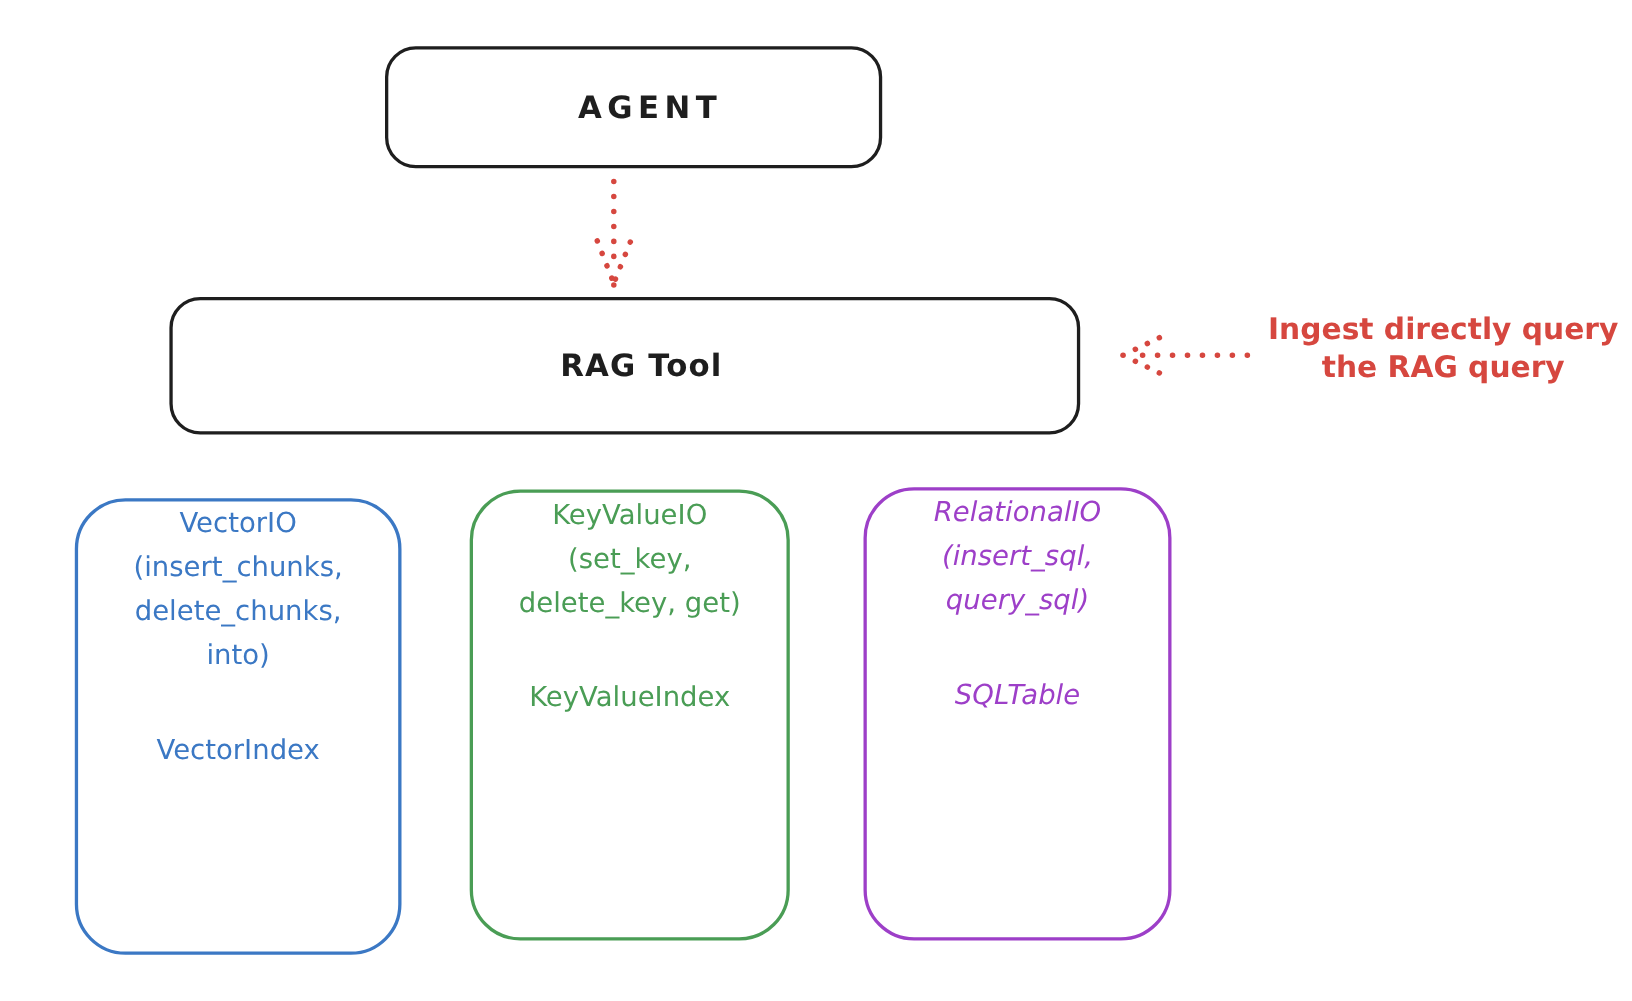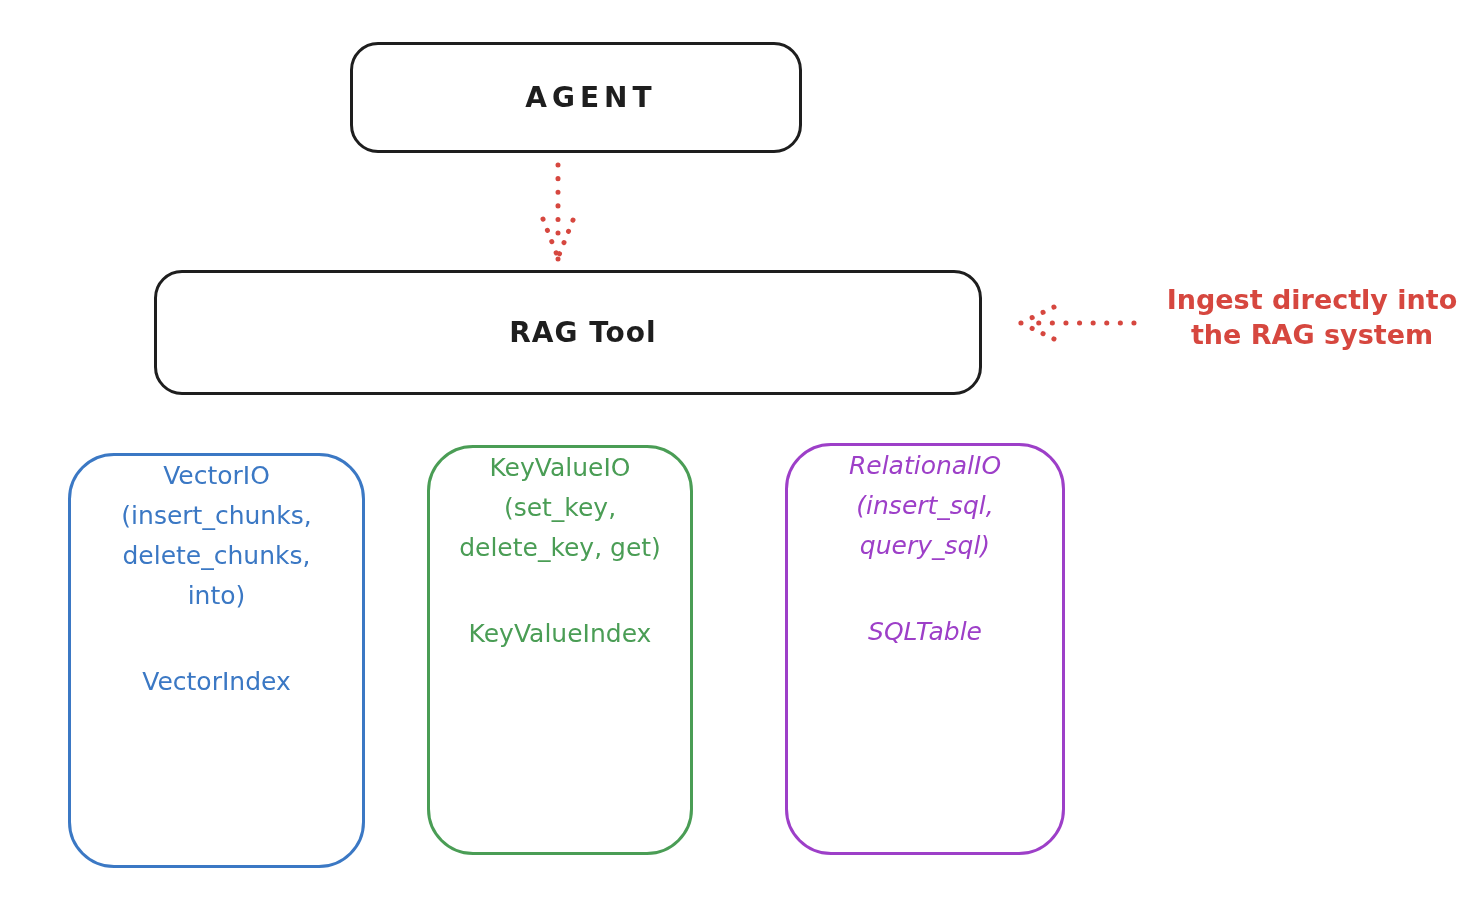--- a/index.html
+++ b/index.html
@@ -46,21 +46,21 @@
     border-radius: 46px;
     display: flex; flex-direction: column;
     align-items: center; justify-content: flex-start;
     text-align: center;
     font-size: 25px;
     font-weight: 500;
     line-height: 40px;
   }
   .backend-blue   { left: 68px;  top: 453px; width: 297px; height: 415px;
                     border: 3px solid var(--blue);   color: var(--blue); }
-  .backend-green  { left: 427px; top: 445px; width: 266px; height: 410px;
+  .backend-green  { left: 427px; top: 445px; width: 291px; height: 410px;
                     border: 3px solid var(--green);  color: var(--green); }
   .backend-purple { left: 785px; top: 443px; width: 280px; height: 412px;
                     border: 3.5px solid var(--purple); color: var(--purple); font-style: italic; }
   .index-label { margin-top: 46px; }
 
   .arrow { position: absolute; }
   .arrow path {
     fill: none;
     stroke: var(--red);
     stroke-width: 5;
@@ -102,22 +102,22 @@
   </div>
 
   <svg class="arrow arrow-left" width="130" height="46" viewBox="0 0 130 46">
     <path class="shaft" d="M122 23 L18 23"></path>
     <path class="wing" d="M42 7 L13 21"></path>
     <path class="wing" d="M42 39 L13 25"></path>
     <path class="wing" d="M9 23 L8.8 23"></path>
   </svg>
 
   <div class="annotation">
-    <div>Ingest directly into</div>
-    <div>the RAG system</div>
+    <div>Ingest directly query</div>
+    <div>the RAG query</div>
   </div>
 
   <div class="backend-box backend-blue">
     <div>
       <div>VectorIO</div>
       <div>(insert_chunks,</div>
       <div>delete_chunks,</div>
       <div>into)</div>
     </div>
     <div class="index-label">VectorIndex</div>

